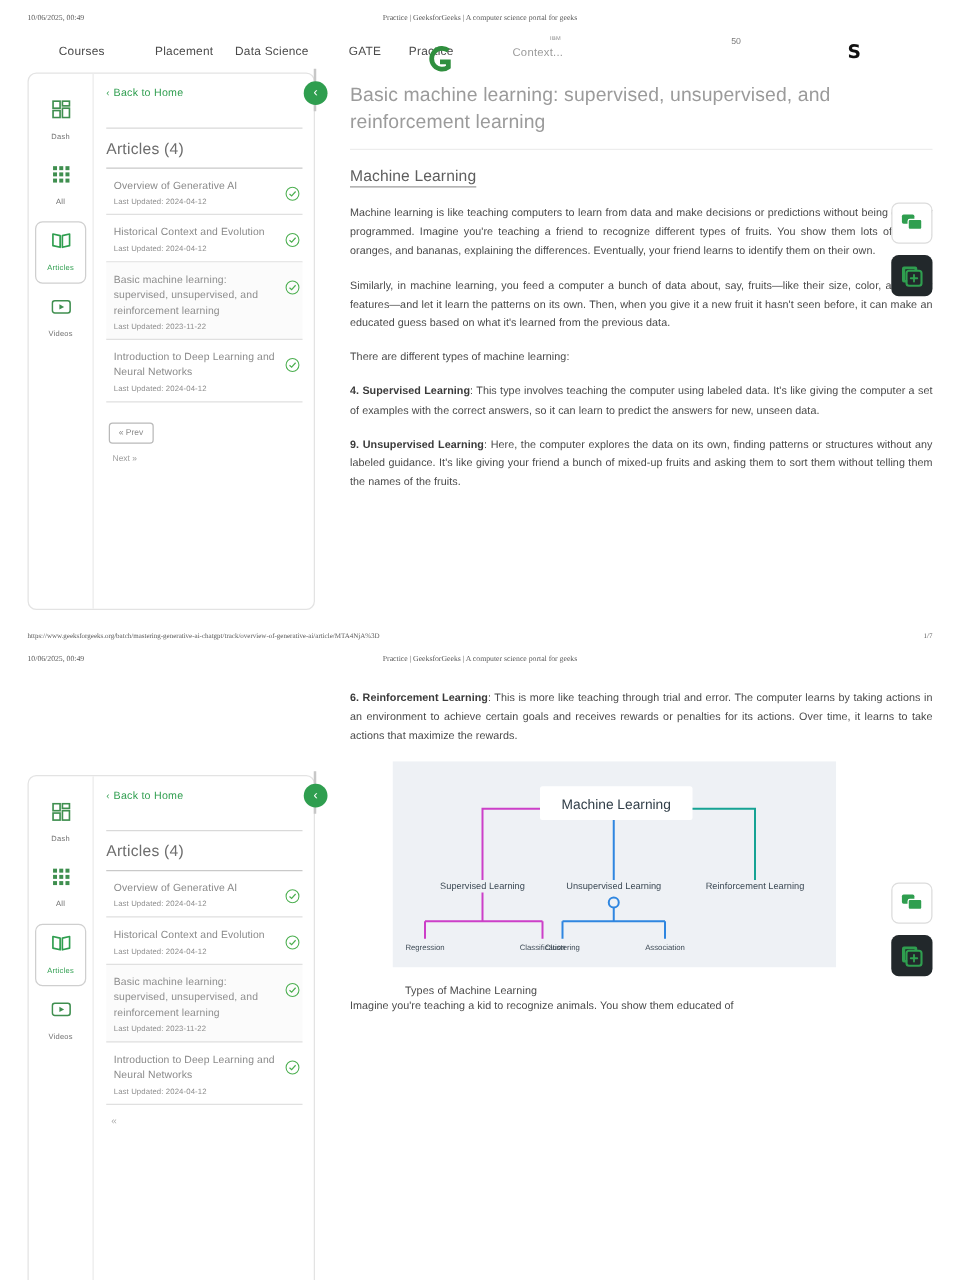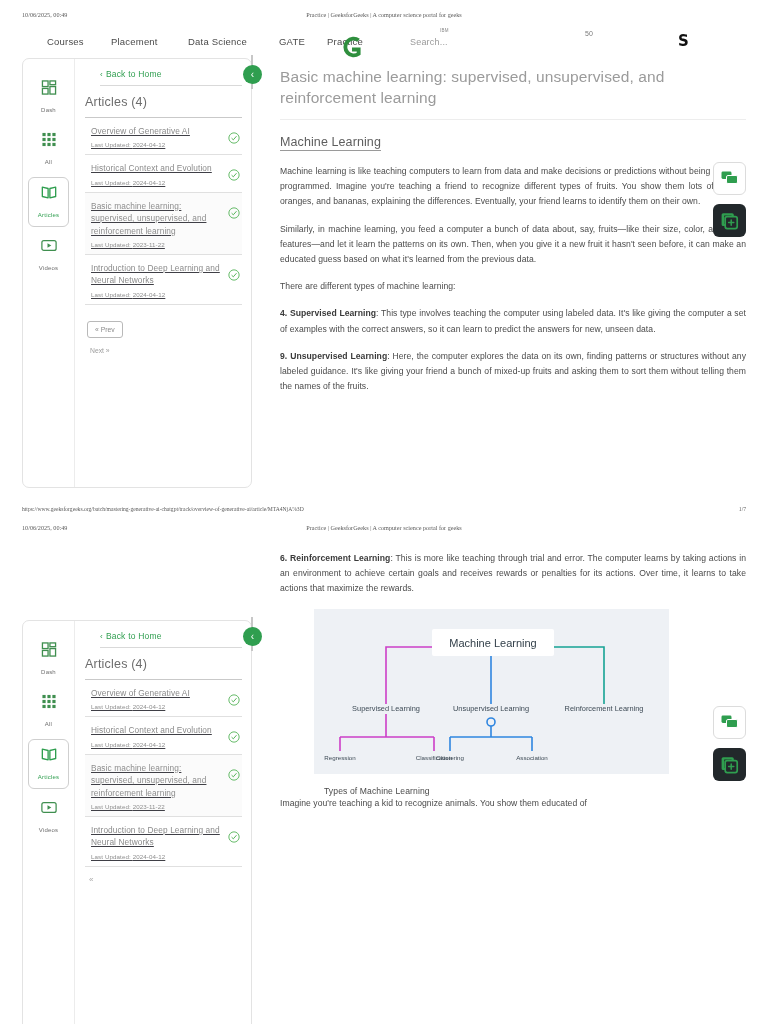--- a/index.html
+++ b/index.html
@@ -117,41 +117,39 @@
     width: 16px; height: 15px;
     color: #3f8f4f;
   }
   .rail-lbl { font-size: 6px; color: #6f6f6f; letter-spacing: .2px; }
   .rail-item.active .rail-lbl { color: #2f9e4f; }
 
   .list-col { flex: 1; padding: 10px 9px 0 10px; position: relative; }
   .back-home {
     font-size: 8.5px;
     color: #2f9e4f;
-    padding-bottom: 6px;
+    padding-bottom: 23px;
     border-bottom: 1px solid #d9d9d9;
     letter-spacing: .2px;
-    margin-left: 15px;
   }
   .back-home .chev { font-size: 8px; margin-right: 3px; }
   .articles-title {
     font-size: 12.5px;
     color: #6d6d6d;
     padding: 9px 0 8px;
     border-bottom: 1.4px solid #c9c9c9;
     letter-spacing: .2px;
   }
   .art-item {
     display: flex;
     align-items: flex-start;
     justify-content: space-between;
     padding: 7px 2px 6px 6px;
     border-bottom: 1px solid #e0e0e0;
     gap: 6px;
-    text-decoration: underline;
   }
   .art-item.current { background: #fbfbfb; }
   .art-name {
     font-size: 8.3px;
     line-height: 12.4px;
     color: #8a8a8a;
     letter-spacing: .1px;
   }
   .art-item.current .art-name { color: #8d8d8d; }
   .art-date {
@@ -288,30 +286,30 @@
 <div class="page">
 
   <div class="print-head">
     <span class="ph-date">10/06/2025, 00:49</span>
     <span class="ph-title">Practice | GeeksforGeeks | A computer science portal for geeks</span>
   </div>
 
   <div class="site-nav">
     <span class="nav-sup" style="left:440px;top:6px">IBM</span>
     <a class="nav-item" style="left:47px">Courses</a>
-    <a class="nav-item" style="left:111px">Placement</a>
+    <a class="nav-item" style="left:124px">Placement</a>
     <a class="nav-item" style="left:188px">Data Science</a>
     <a class="nav-item" style="left:279px">GATE</a>
     <a class="nav-item" style="left:327px">Practice</a>
 
     <svg class="gfg-logo" viewBox="0 0 24 26">
       <path d="M20 5 A10 10 0 1 0 20 21 L20 16 L12 16" fill="none" stroke="#2f8f3e" stroke-width="4.6"></path>
     </svg>
 
-    <span class="nav-search">Search...</span>
+    <span class="nav-search">Context...</span>
     <span class="nav-count">50</span>
     <span class="nav-avatar">S</span>
   </div>
 
   <div class="content">
 
     <div class="left-panel">
       <div class="panel-rail-line"></div>
       <div class="panel-toggle">
         <span>‹</span>

